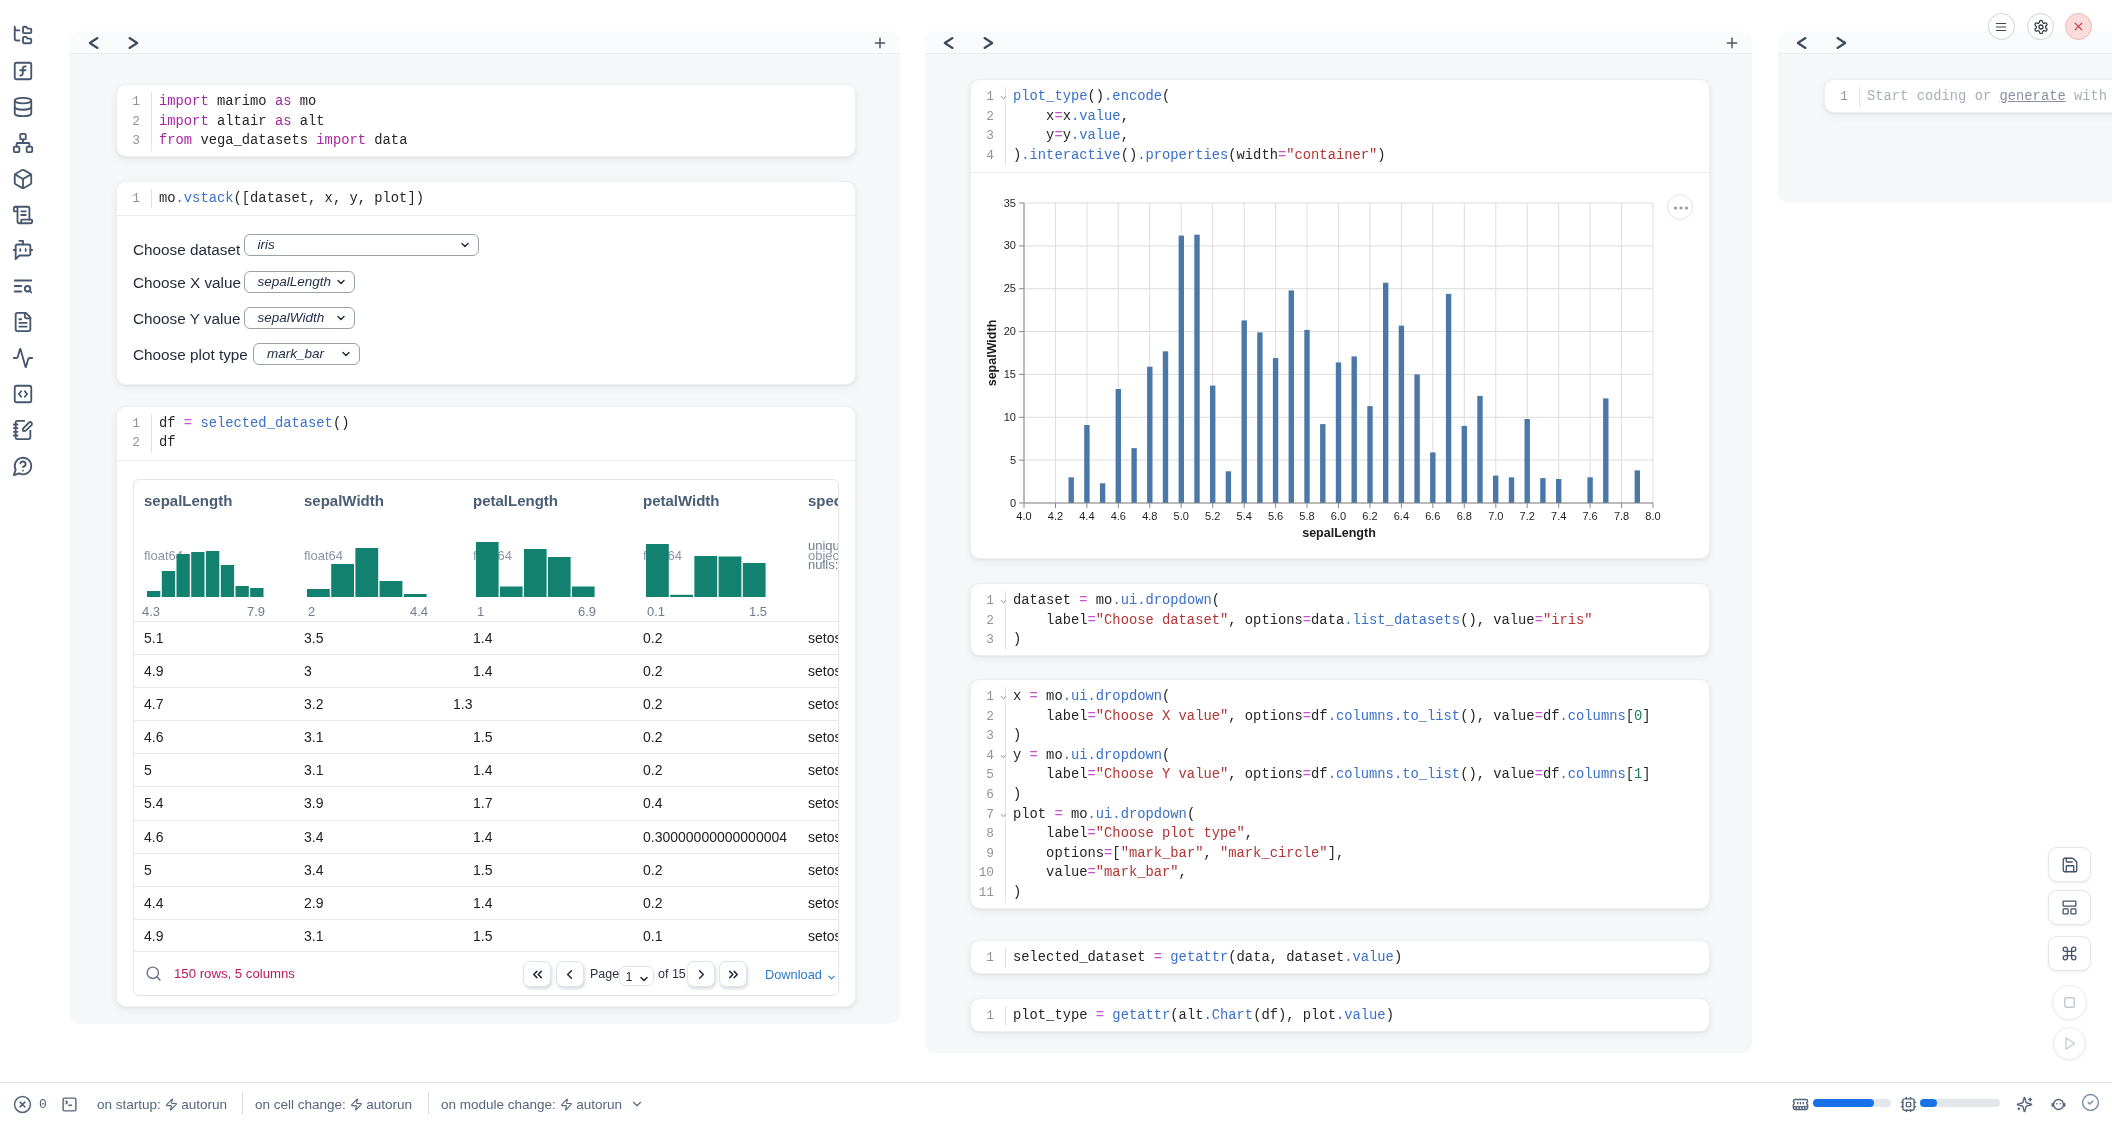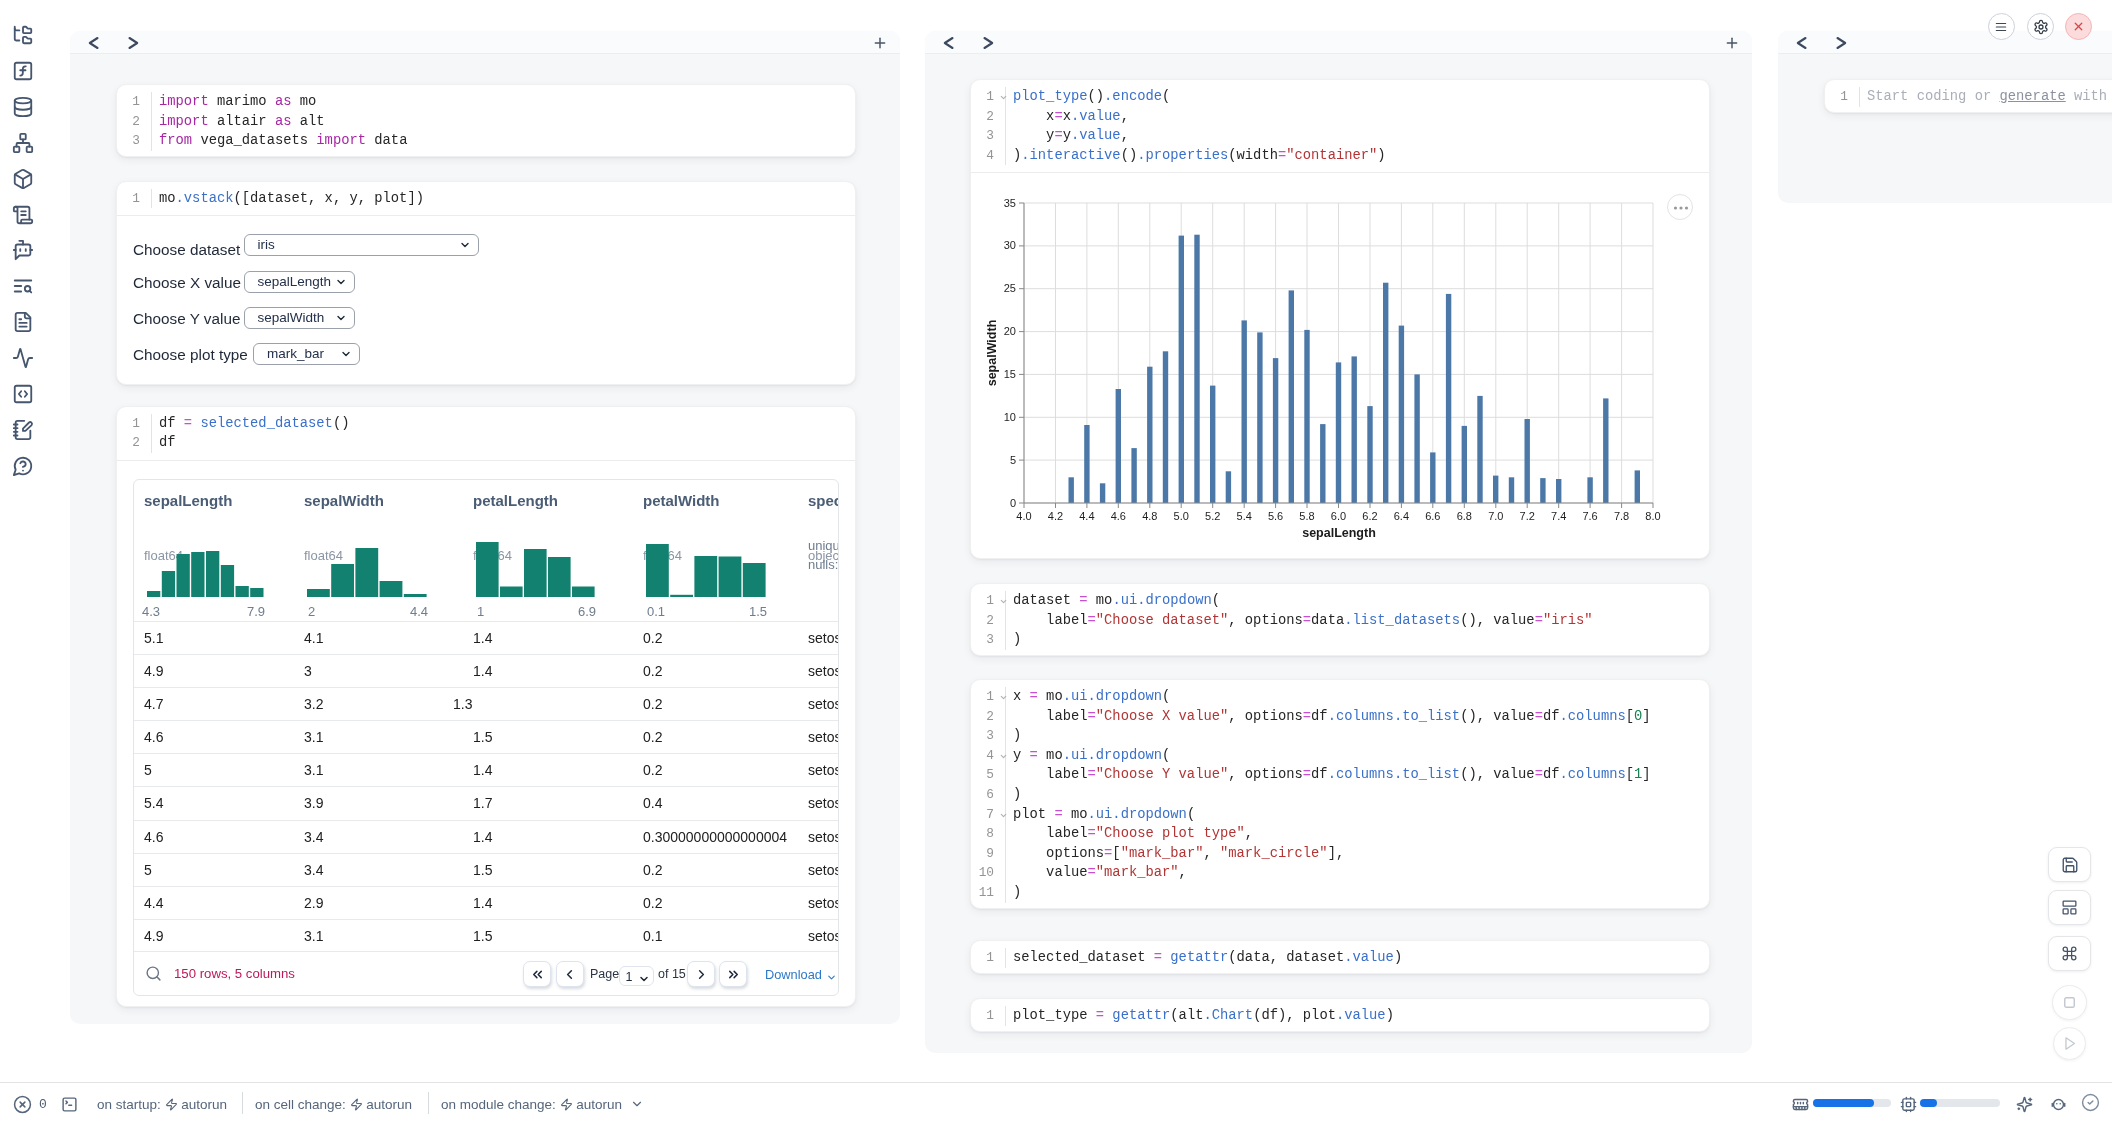--- a/index.html
+++ b/index.html
@@ -12,21 +12,21 @@
 .code{position:relative;}
 .cline{position:relative;height:19.6px;line-height:19.6px;white-space:pre;
   font-family:"Liberation Mono",monospace;font-size:13.8px;color:#262626;}
 .lnum{position:absolute;left:0;width:23px;text-align:right;color:#949494;font-size:12.8px;}
 .ltxt{position:absolute;left:42px;}
 .gut{position:absolute;left:33.5px;top:7px;bottom:7px;width:1px;background:#e3e3e3;}
 .fold{position:absolute;left:28px;top:6px;}
 .kw{color:#a626a4;}.fn{color:#3a70c9;}.op{color:#c74fd1;}.st{color:#b23434;}.nu{color:#17804f;}
 .odiv{height:1px;background:#ececec;}
 .selbox{position:absolute;background:#fff;border:1.3px solid #9aa1ab;border-radius:6px;
-  font-size:13.5px;color:#22304a;line-height:1;}
+  font-size:13.5px;color:#22304a;line-height:1;font-style:italic;}
 .selbox .txt{position:absolute;left:13px;top:50%;transform:translateY(-50%);}
 .selbox svg{position:absolute;right:7px;top:50%;transform:translateY(-50%);color:#1d2838;}
 .olabel{position:absolute;font-size:15.3px;color:#1f2838;}
 .thead-t{position:absolute;font-size:15px;font-weight:bold;color:#4a5d75;white-space:nowrap;}
 .thead-d{position:absolute;font-size:13px;color:#8b95a3;white-space:nowrap;margin-top:36px;}
 .minmax{position:absolute;font-size:13px;color:#6f7d8d;white-space:nowrap;}
 .trow{position:relative;height:33.1px;border-top:1px solid #e7e9ec;font-size:14px;color:#202020;}
 .trow span{position:absolute;top:50%;transform:translateY(-50%);}
 .pgbtn{position:absolute;width:28px;height:26px;background:#fff;border:1px solid #dee4ed;
   border-radius:7px;box-shadow:1px 2px 3px rgba(100,110,130,.25);color:#1f2a3d;display:flex;
@@ -232,21 +232,21 @@
           </svg>
           <span class="minmax" style="left:513px;top:124px">0.1</span>
           <span class="minmax" style="left:633px;top:124px;transform:translateX(-100%)">1.5</span>
           <span class="thead-t" style="left:674px;top:12px">species</span>
           <span class="thead-d" style="left:674px;top:32px">object</span>
           <span class="minmax" style="left:674px;top:58px">unique: 3</span>
           <span class="minmax" style="left:674px;top:77px">nulls: 0</span>
         </div>
  <div class="trow">
           <span style="left:10px">5.1</span>
-          <span style="left:170px">4.1</span>
+          <span style="left:170px">3.5</span>
           <span style="left:339px">1.4</span>
           <span style="left:509px">0.2</span>
           <span style="left:674px">setosa</span>
         </div>
 <div class="trow">
           <span style="left:10px">4.9</span>
           <span style="left:170px">3</span>
           <span style="left:339px">1.4</span>
           <span style="left:509px">0.2</span>
           <span style="left:674px">setosa</span>

